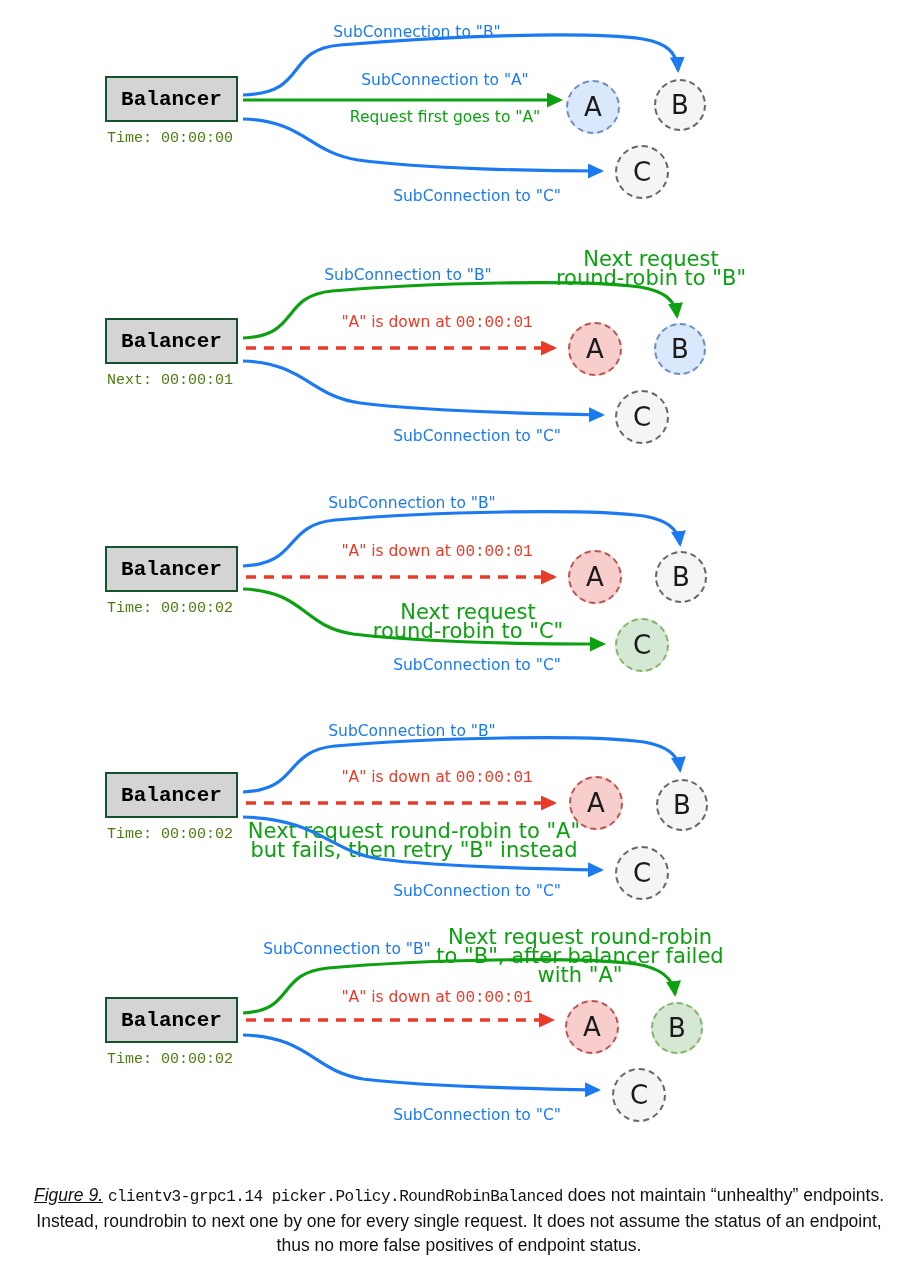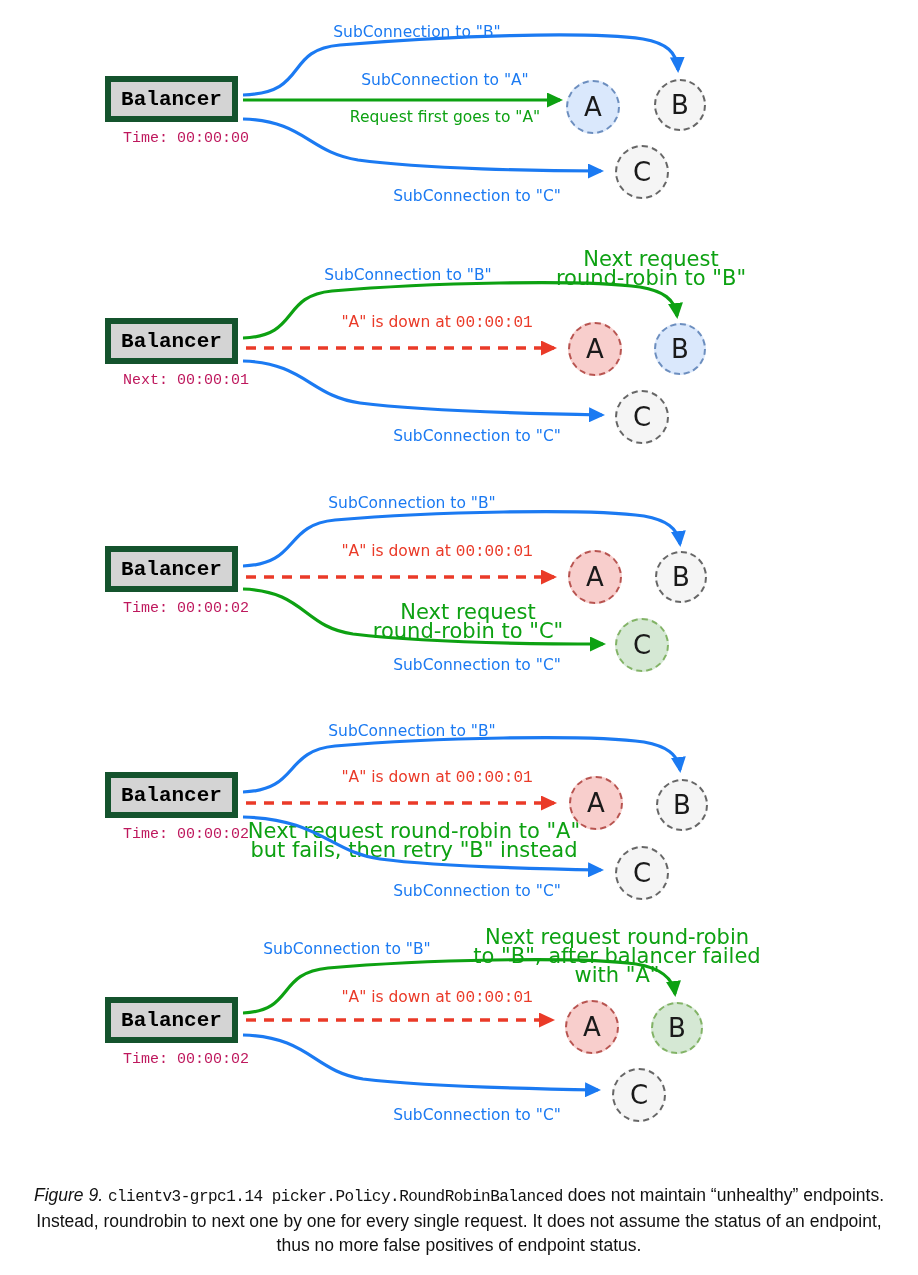--- a/index.html
+++ b/index.html
@@ -1,24 +1,24 @@
 <!DOCTYPE html>
 <html><head>
 <meta charset="utf-8">
 <style>
   html,body{margin:0;padding:0;background:#fff;}
   #canvas{position:relative;width:918px;height:1275px;background:#fff;overflow:hidden;
           font-family:"DejaVu Sans",sans-serif;}
   
   .bal{position:absolute;left:105px;width:133px;height:46px;background:#d4d4d4;
-       border:6px solid #14532d;box-sizing:border-box;display:flex;align-items:center;
+       border:2px solid #14532d;box-sizing:border-box;display:flex;align-items:center;
        justify-content:center;font:bold 21px "Liberation Mono","DejaVu Sans Mono",monospace;
        color:#000;z-index:4;}
   .time{position:absolute;left:107px;font:15px "Liberation Mono","DejaVu Sans Mono",monospace;
-        color:#be185d;white-space:nowrap;z-index:2;margin-left:16px;}
+        color:#4d7c0f;white-space:nowrap;z-index:2;}
   
   .node{position:absolute;width:54px;height:54px;border-radius:50%;box-sizing:border-box;
         border:2px dashed #666;display:flex;align-items:center;justify-content:center;
         font-size:26px;color:#1a1a1a;z-index:4;}
   .node.small{width:52px;height:52px;}
   .n-blue {background:#dae8fc;border-color:#6c8ebf;}
   .n-red  {background:#f8cecc;border-color:#b85450;}
   .n-green{background:#d5e8d4;border-color:#82b366;}
   .n-gray {background:#f5f5f5;border-color:#666666;}
   
@@ -29,21 +29,21 @@
   .c-blue{color:#1b7af2;}
   .c-green{color:#0da112;}
   .c-red{color:#ea3a28;}
   .mono-red{font-family:"Liberation Mono","DejaVu Sans Mono",monospace;font-size:16px;}
   
   #arrows{position:absolute;left:0;top:0;z-index:3;pointer-events:none;}
   
   .caption{position:absolute;left:50%;transform:translateX(-50%);top:1183px;width:864px;
            text-align:center;font:17.5px "Liberation Sans",sans-serif;color:#111;
            line-height:24px;z-index:1;}
-  .cap-fig{font-style:italic;}
+  .cap-fig{font-style:italic;text-decoration:underline;}
   .cap-code{font-family:Liberation Mono, monospace;font-size:16px;
             letter-spacing:-0.5px;}
 </style>
 </head>
 <body>
 
 <div id="canvas">
 
   <svg id="arrows" width="918" height="1275">
     <defs>
@@ -157,21 +157,21 @@
       </div>
     <div class="node n-gray" style="left:615px;top:846px">
         <span>C</span>
       </div>
   </div>
 
   <div>
     <div class="bal" style="top:997px">Balancer</div>
     <div class="time" style="top:1051px">Time: 00:00:02</div>
     <div class="lbl c-blue" style="left:347px;top:940px">SubConnection to "B"</div>
-    <div class="lbl2 c-green" style="left:617px;top:928px">
+    <div class="lbl2 c-green" style="left:580px;top:928px">
       <div>Next request round-robin</div>
       <div>to "B", after balancer failed</div>
       <div>with "A"</div>
     </div>
     <div class="lbl c-red" style="left:437px;top:988px"><span>"A" is down at </span><span class="mono-red">00:00:01</span></div>
     <div class="lbl c-blue" style="left:477px;top:1106px">SubConnection to "C"</div>
     <div class="node n-red" style="left:565px;top:1000px">
         <span>A</span>
       </div>
     <div class="node n-green small" style="left:651px;top:1002px">

